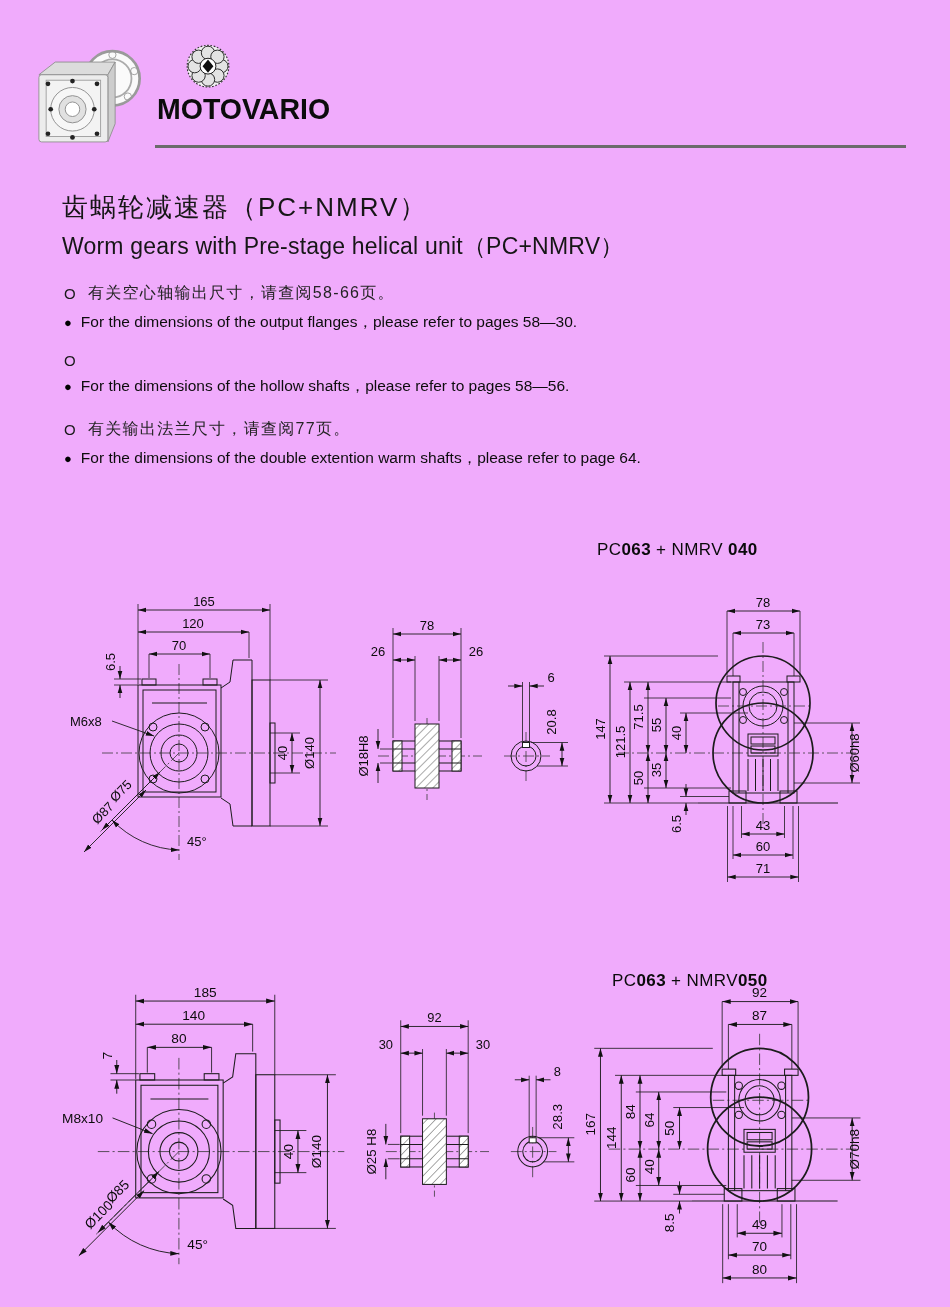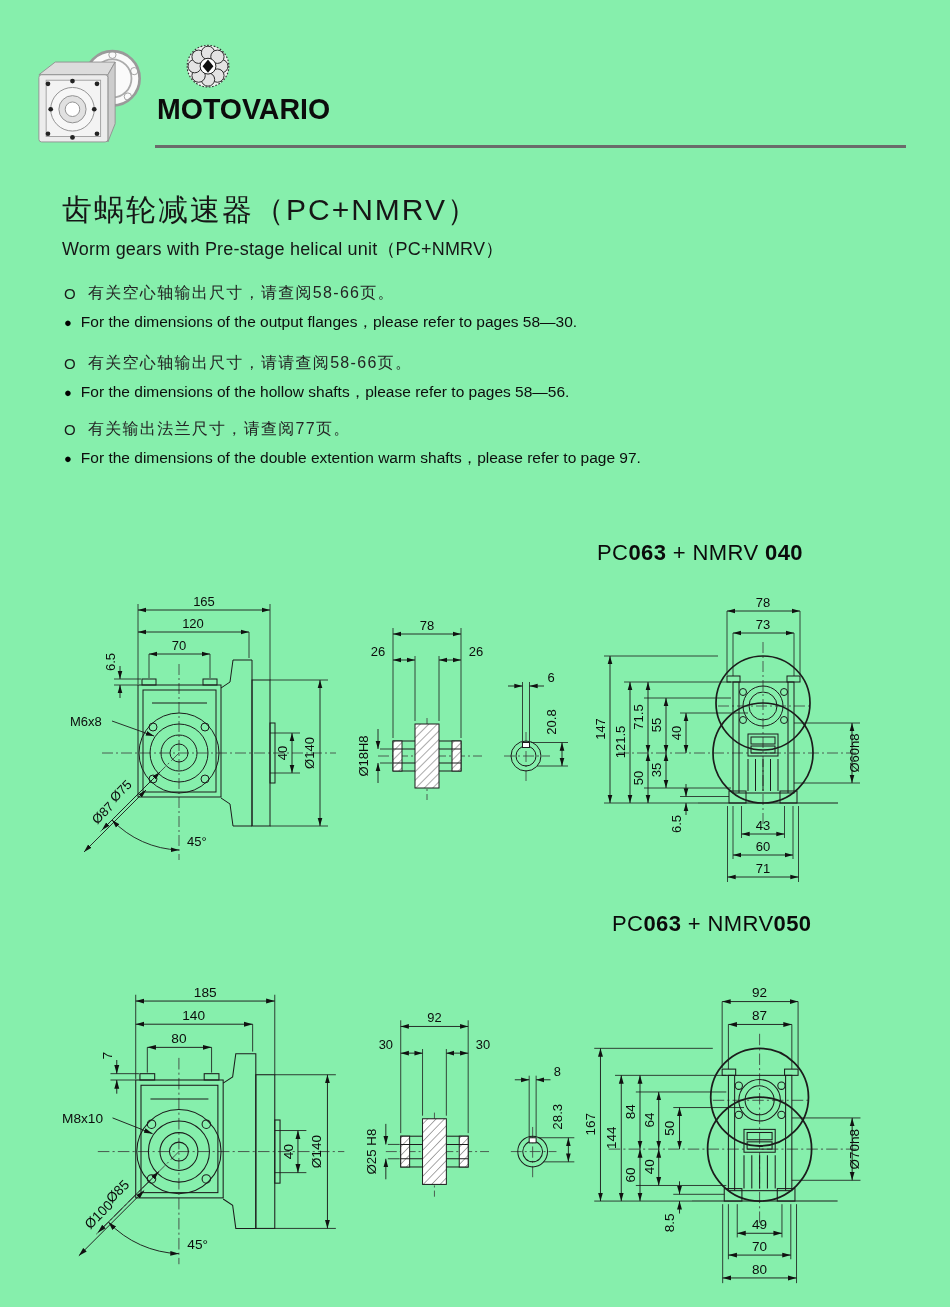--- a/index.html
+++ b/index.html
@@ -1,28 +1,28 @@
 <!DOCTYPE html>
 <html><head>
 <meta charset="utf-8">
 <style>
   *{margin:0;padding:0;box-sizing:border-box}
   html,body{background:#fff}
-  .page{position:relative;width:950px;height:1307px;background:#86efac;overflow:hidden;
+  .page{position:relative;width:950px;height:1307px;background:#f0abfc;overflow:hidden;
         font-family:"Liberation Sans","DejaVu Sans",sans-serif;color:#111}
   .abs{position:absolute}
   .brand{font-weight:800;font-size:30px;color:#0c0c0c;transform:scaleX(.95);transform-origin:left center;letter-spacing:0}
   .rule{background:#6b6b6b;height:3px}
-  .doc-title .zh{font-size:30px;letter-spacing:2px;color:#161616}
-  .doc-title .en{font-size:18px;margin-top:6px;letter-spacing:.2px;color:#161616}
+  .doc-title .zh{font-size:26px;letter-spacing:2px;color:#161616}
+  .doc-title .en{font-size:23px;margin-top:6px;letter-spacing:.2px;color:#161616}
   .note .zh{font-size:16px;letter-spacing:1.3px;color:#242424;display:flex;align-items:center;gap:11px}
   .note .en{font-size:15.5px;margin-top:8px;display:flex;align-items:center;gap:9px;color:#0d0d0d}
   .bullet-o{font-size:15px;line-height:1;color:#1a1a1a}
   .bullet-f{font-size:13px;line-height:1;color:#000}
-  .sec-title{font-size:22px;letter-spacing:.4px;color:#0b0b0b;white-space:pre}
+  .sec-title{font-size:17px;letter-spacing:.4px;color:#0b0b0b;white-space:pre}
   .sec-title b{font-weight:700}
   svg.drawing{position:absolute;overflow:visible}
   .tl{stroke:#1c1c1c;stroke-width:1;fill:none}
   .tl2{stroke:#1c1c1c;stroke-width:1.7;fill:none}
   .cl{stroke:#3a3a3a;stroke-width:.8;fill:none;stroke-dasharray:11 3 2 3}
   .ext{stroke:#1c1c1c;stroke-width:.8;fill:none}
   .dml{stroke:#1c1c1c;stroke-width:.9;fill:none}
   text.dim{font-family:"Liberation Sans","DejaVu Sans",sans-serif;font-size:13px;fill:#0c0c0c;text-anchor:middle}
   text.dim.start{text-anchor:start}
 </style>
@@ -98,35 +98,34 @@
         <span>有关空心轴输出尺寸，请查阅58-66页。</span>
       </div>
     <div class="en">
         <span class="bullet-f">●</span>
         <span>For the dimensions of the output flanges，please refer to pages 58—30.</span>
       </div>
   </div>
   <div class="abs note" style="left:64px;top:353px">
     <div class="zh">
         <span class="bullet-o">O</span>
-        <span>有关空心轴输出尺寸，请请查阅58-66页。</span>
       </div>
     <div class="en">
         <span class="bullet-f">●</span>
         <span>For the dimensions of the hollow shafts，please refer to pages 58—56.</span>
       </div>
   </div>
   <div class="abs note" style="left:64px;top:419px">
     <div class="zh">
         <span class="bullet-o">O</span>
         <span>有关输出法兰尺寸，请查阅77页。</span>
       </div>
     <div class="en">
         <span class="bullet-f">●</span>
-        <span>For the dimensions of the double extention warm shafts，please refer to page 97.</span>
+        <span>For the dimensions of the double extention warm shafts，please refer to page 64.</span>
       </div>
   </div>
 
   <div class="abs sec-title" style="left:597px;top:540px"><span>PC</span><b>063</b><span> + </span><span>NMRV </span><b>040</b></div>
 
   <svg class="drawing" style="left:68px;top:590px;width:300px;height:285px" viewBox="0 0 300 285">
     <line class="cl" x1="34" y1="163" x2="268" y2="163"></line>
     <line class="cl" x1="111" y1="74" x2="111" y2="270"></line>
     <line class="cl" x1="111" y1="163" x2="32" y2="242"></line>
     <g class="tl">
@@ -306,21 +305,21 @@
       <line class="ext" x1="195" y1="210" x2="195" y2="263"></line>
       <line class="dml" x1="135" y1="259" x2="195" y2="259" marker-start="url(#arr)" marker-end="url(#arr)"></line>
       <text class="dim" x="165" y="255">60</text>
       <line class="ext" x1="129.5" y1="210" x2="129.5" y2="286"></line>
       <line class="ext" x1="200.5" y1="210" x2="200.5" y2="286"></line>
       <line class="dml" x1="129.5" y1="281" x2="200.5" y2="281" marker-start="url(#arr)" marker-end="url(#arr)"></line>
       <text class="dim" x="165" y="277">71</text>
     </g>
   </svg>
 
-  <div class="abs sec-title" style="left:612px;top:911px"><span>PC</span><b>063</b><span> + </span><span>NMRV</span><b>050</b></div>
+  <div class="abs sec-title" style="left:612px;top:971px"><span>PC</span><b>063</b><span> + </span><span>NMRV</span><b>050</b></div>
 
   <svg class="drawing" style="left:62px;top:980px;width:316px;height:300px" viewBox="0 0 300 285" preserveAspectRatio="none">
     <line class="cl" x1="34" y1="163" x2="268" y2="163"></line>
     <line class="cl" x1="111" y1="74" x2="111" y2="270"></line>
     <line class="cl" x1="111" y1="163" x2="32" y2="242"></line>
     <g class="tl">
       <rect x="70" y="95" width="83" height="112"></rect>
       <rect x="75" y="100" width="73" height="102"></rect>
       <rect x="74" y="89" width="14" height="6"></rect>
       <rect x="135" y="89" width="14" height="6"></rect>

